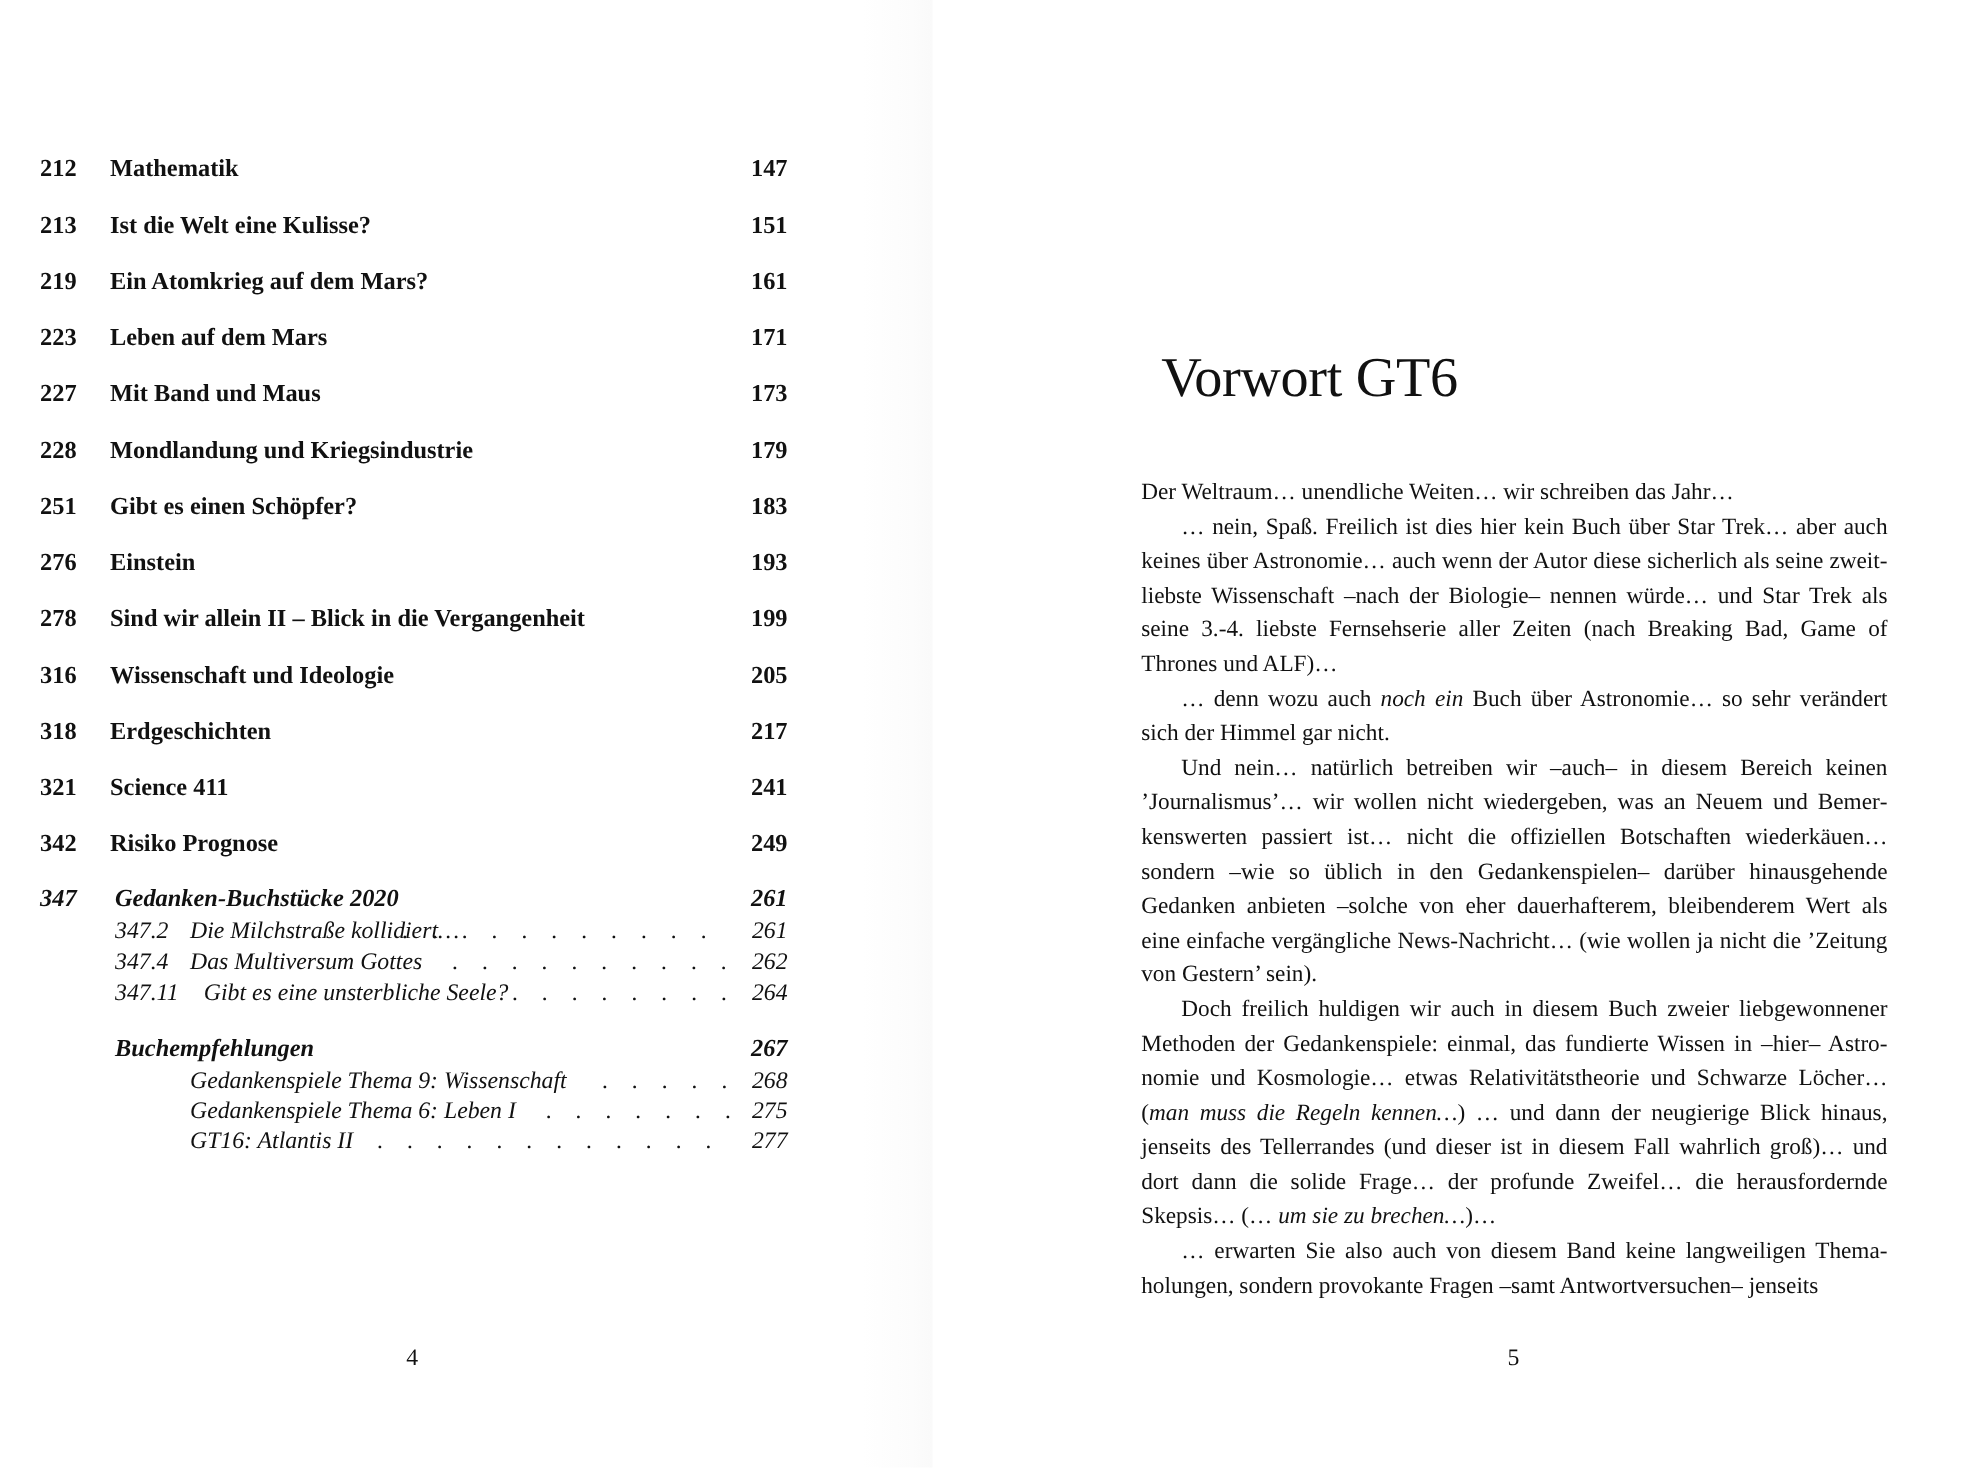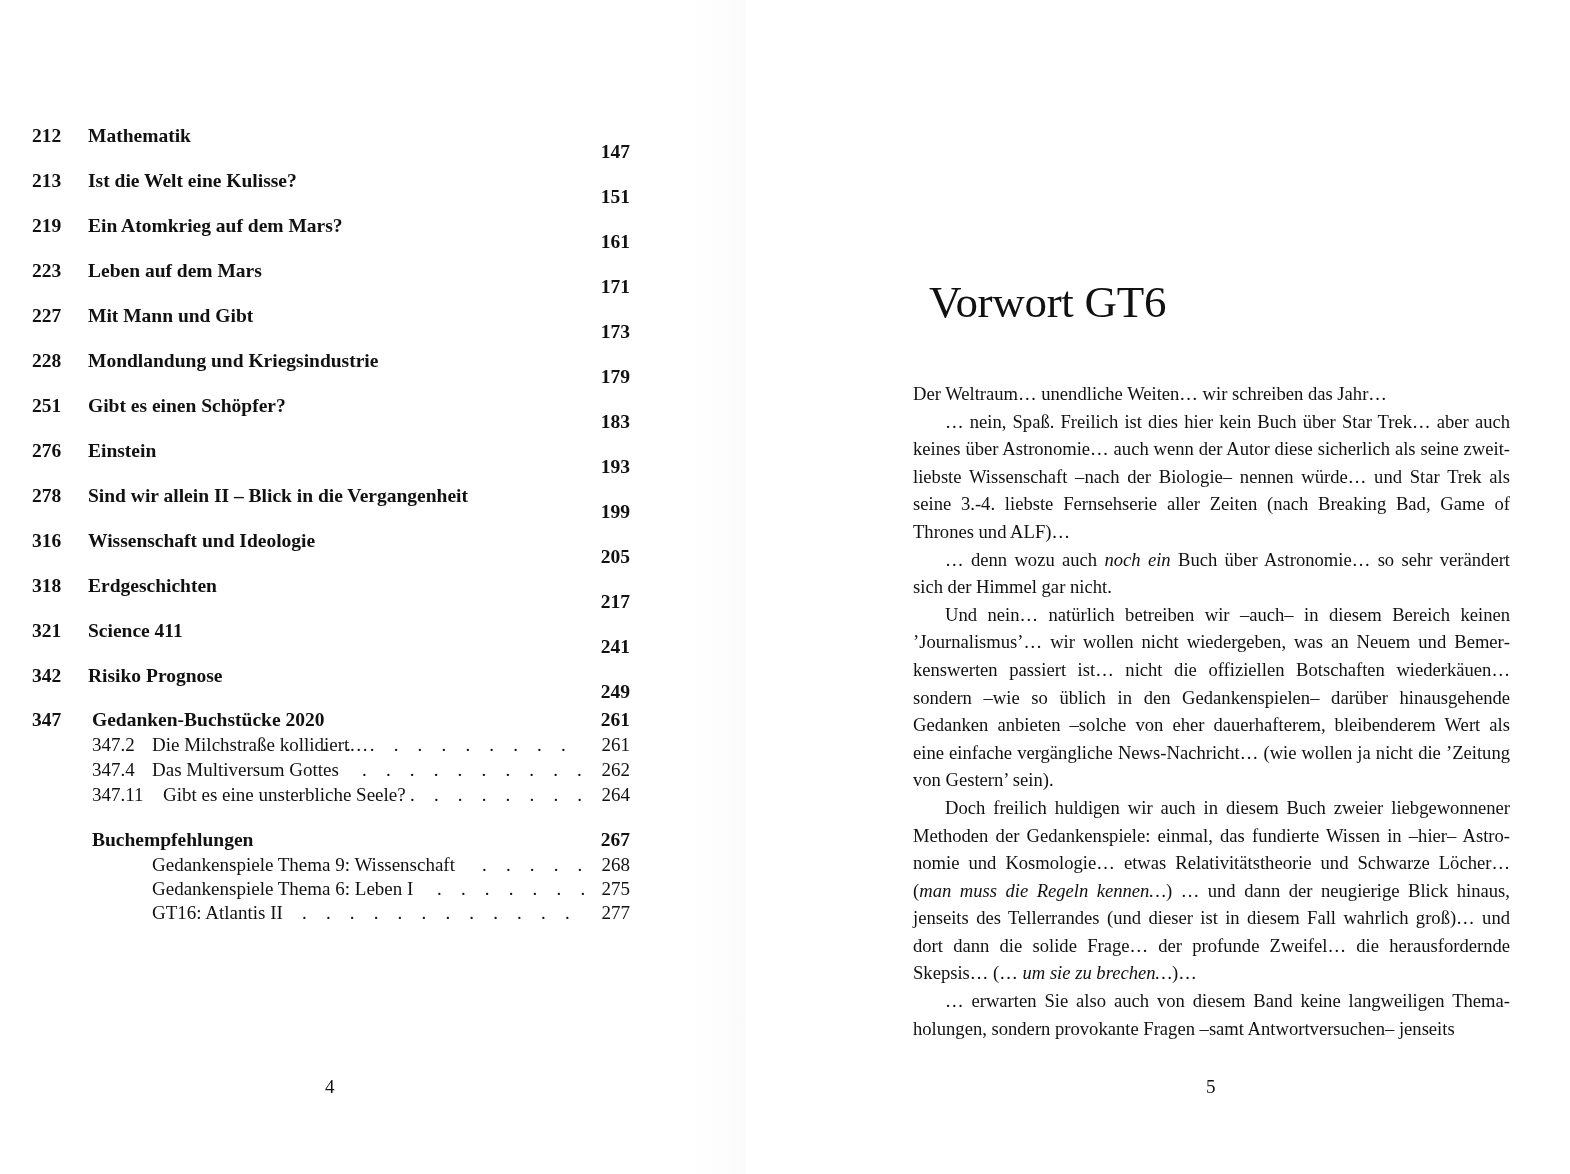--- a/index.html
+++ b/index.html
@@ -16,23 +16,23 @@
   }
   .page-right { left: 783px; width: 787px; background: #ffffff; }
 
   
   .toc { position: absolute; left: 32px; top: 122px; width: 598px; }
   .toc-row {
     position: relative; height: 45px; font-weight: bold; font-size: 19.5px; line-height: 28px;
   }
   .toc-num { position: absolute; left: 0; top: 0; }
   .toc-title { position: absolute; left: 56px; top: 0; white-space: nowrap; }
-  .toc-page { position: absolute; right: 0; top: 16px; font-family: Liberation Serif, serif; }
+  .toc-page { position: absolute; right: 0; top: 0; font-family: Liberation Serif, serif; }
 
-  .toc-group { position: absolute; left: 32px; width: 598px; }
+  .toc-group { position: absolute; left: 32px; width: 598px; font-style: italic; }
   .toc-group .head { position: relative; height: 25px; font-weight: bold; font-size: 19.5px; line-height: 25px; }
   .sub { position: relative; height: 25px; font-size: 19px; line-height: 25px; white-space: nowrap; }
   .sub .snum { position: absolute; left: 60px; top: 0; }
   .sub .stitle { position: absolute; top: 0; background: transparent; }
   .sub .dots {
     position: absolute; top: 0; right: 46px; overflow: hidden; text-align: right;
     letter-spacing: 7.2px; color: #111;
   }
   .sub .spage { position: absolute; right: 0; top: 0; }
 
@@ -71,21 +71,21 @@
         <span class="toc-title">Ein Atomkrieg auf dem Mars?</span>
         <span class="toc-page">161</span>
       </div>
     <div class="toc-row">
         <span class="toc-num">223</span>
         <span class="toc-title">Leben auf dem Mars</span>
         <span class="toc-page">171</span>
       </div>
     <div class="toc-row">
         <span class="toc-num">227</span>
-        <span class="toc-title">Mit Mann und Gibt</span>
+        <span class="toc-title">Mit Band und Maus</span>
         <span class="toc-page">173</span>
       </div>
     <div class="toc-row">
         <span class="toc-num">228</span>
         <span class="toc-title">Mondlandung und Kriegsindustrie</span>
         <span class="toc-page">179</span>
       </div>
     <div class="toc-row">
         <span class="toc-num">251</span>
         <span class="toc-title">Gibt es einen Schöpfer?</span>

